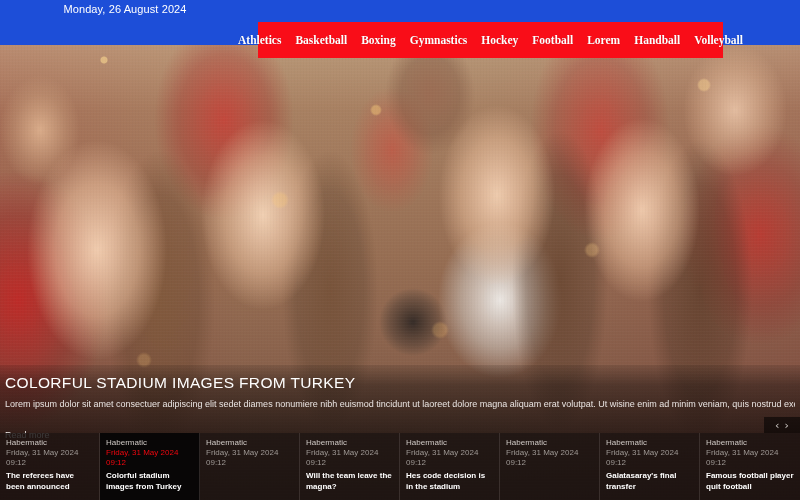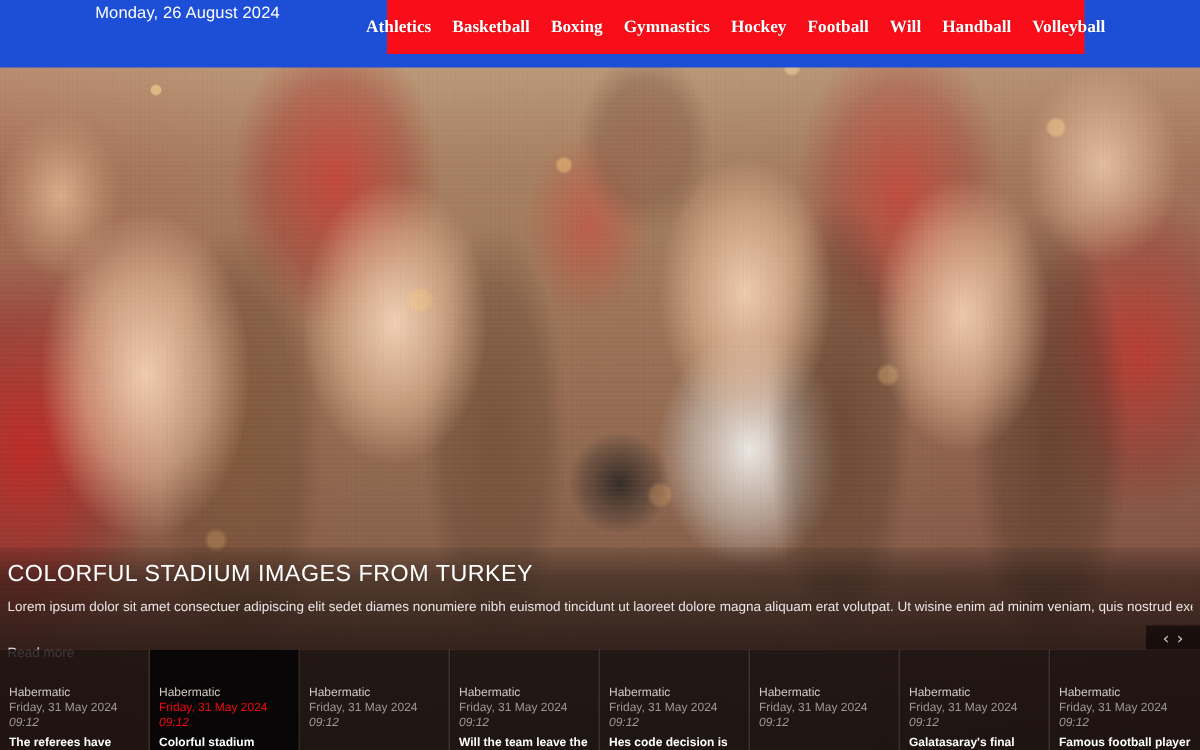--- a/index.html
+++ b/index.html
@@ -38,21 +38,21 @@
     text-align: center;
     color: #ffffff;
     font-size: 11px;
     letter-spacing: 0.1px;
     line-height: 14px;
     font-family: "Liberation Sans", sans-serif;
   }
 
   .nav-bar {
     position: absolute;
-    top: 0;
+    top: 22px;
     left: 258px;
     width: 465px;
     height: 36px;
     background: #f90d18;
     display: flex;
     align-items: center;
     justify-content: center;
   }
 
   .nav-list {
@@ -227,33 +227,31 @@
 
   .thumb-card.active {
     background: #080606;
   }
 
   .thumb-source {
     color: #cfc9c5;
     font-size: 8px;
     line-height: 10px;
     white-space: nowrap;
-    margin-top: 19px;
   }
   .thumb-date {
     color: #9e9894;
     font-size: 8px;
     line-height: 10px;
     white-space: nowrap;
   }
   .thumb-time {
     color: #9e9894;
     font-size: 8px;
     line-height: 10px;
-    font-style: italic;
   }
   .thumb-card.active .thumb-date,
   .thumb-card.active .thumb-time {
     color: #f2070f;
   }
 
   .thumb-headline {
     margin-top: 2px;
     color: #ffffff;
     font-size: 8px;
@@ -274,21 +272,21 @@
   <div class="header">
     <div class="header-date">Monday, 26 August 2024</div>
     <nav class="nav-bar">
       <ul class="nav-list" id="nav-list">
           <li class="nav-item">Athletics</li>
           <li class="nav-item">Basketball</li>
           <li class="nav-item">Boxing</li>
           <li class="nav-item">Gymnastics</li>
           <li class="nav-item">Hockey</li>
           <li class="nav-item">Football</li>
-          <li class="nav-item">Will</li>
+          <li class="nav-item">Lorem</li>
           <li class="nav-item">Handball</li>
           <li class="nav-item">Volleyball</li>
         </ul>
     </nav>
   </div>
 
   <div class="hero-caption">
     <div class="hero-title">COLORFUL STADIUM IMAGES FROM TURKEY</div>
     <div class="hero-desc">Lorem ipsum dolor sit amet consectuer adipiscing elit sedet diames nonumiere nibh euismod tincidunt ut laoreet dolore magna aliquam erat volutpat. Ut wisine enim ad minim veniam, quis nostrud exerci t...</div>
     <a class="hero-readmore">Read more</a>

